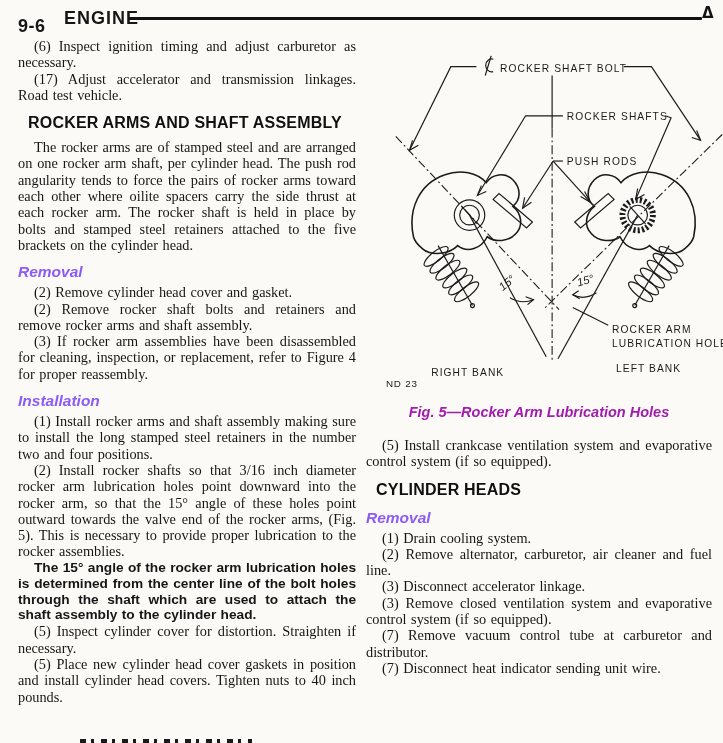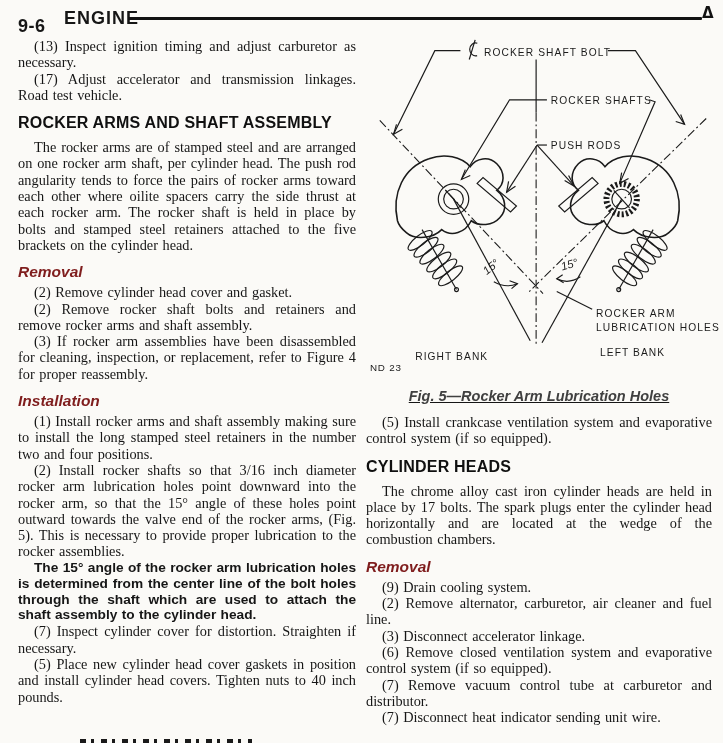--- a/index.html
+++ b/index.html
@@ -15,26 +15,26 @@
   .chapter{position:absolute;left:64px;top:8px;font:bold 18px/20px "Liberation Sans",sans-serif;letter-spacing:1px;}
   .hrule{position:absolute;left:128px;top:17px;width:574px;height:3px;background:#121212;border-radius:1px;}
   .delta{position:absolute;left:702px;top:4px;font:bold 15px/18px "DejaVu Sans",sans-serif;color:#121212;}
   
   .col{position:absolute;top:38px;}
   .col.left{left:18px;width:338px;}
   .col.right{left:366px;width:346px;top:30px;}
   p{margin:0;text-align:justify;font-size:14.3px;line-height:16.3px;word-spacing:1px;}
   p.step{text-indent:16px;}
   p.body{text-indent:16px;}
-  h2{margin:11px 0 7px 0;font:bold 16px/18px "Liberation Sans",sans-serif;letter-spacing:.2px;color:#101010;}
-  h3{margin:10px 0 4px 0;font:italic bold 15.5px/17px "Liberation Sans",sans-serif;color:#7f1d1d;}
+  h2{margin:11px 0 7px 10px;font:bold 16px/18px "Liberation Sans",sans-serif;letter-spacing:.2px;color:#101010;}
+  h3{margin:10px 0 4px 0;font:italic bold 15.5px/17px "Liberation Sans",sans-serif;color:#8b5cf6;}
   p.note{font:bold 13.7px/15.9px "Liberation Sans",sans-serif;text-align:justify;text-indent:16px;word-spacing:.5px;}
   
-  figure{margin:0;padding:0;text-decoration:underline;}
-  figcaption{font:italic bold 14.5px/17px "Liberation Sans",sans-serif;text-align:center;margin:2px 0 9px 0;color:#404040;}
+  figure{margin:16px;padding:0;}
+  figcaption{font:italic bold 14.5px/17px "Liberation Sans",sans-serif;text-align:center;margin:2px 0 9px 0;color:#a21caf;}
   svg text{font-family:"Liberation Sans",sans-serif;font-size:10.4px;letter-spacing:1.1px;fill:#1b1b1b;font-weight:500;}
   svg text.small{font-size:10px;letter-spacing:.8px;}
   svg text.deg{font-size:11.5px;font-style:italic;letter-spacing:0;}
   svg .ln{stroke:#1b1b1b;stroke-width:1.2;fill:none;}
   svg .dd{stroke:#1b1b1b;stroke-width:1.1;fill:none;stroke-dasharray:9 3 2 3;}
   svg .blob{stroke:#1b1b1b;stroke-width:1.6;fill:none;}
   svg .knurl{stroke:#1b1b1b;stroke-width:6;fill:none;stroke-dasharray:2.2 2.2;}
   
   .clip-frag{
     position:absolute;left:80px;top:739px;width:172px;height:4px;
@@ -46,33 +46,33 @@
 <body>
 
 <div class="page">
 
   <span class="pagenum">9-6</span>
   <span class="chapter">ENGINE</span>
   <div class="hrule"></div>
   <span class="delta">Δ</span>
 
   <section class="col left">
-    <p class="step">(13) Inspect ignition timing and adjust carburetor as necessary.</p>
+    <p class="step">(6) Inspect ignition timing and adjust carburetor as necessary.</p>
     <p class="step">(17) Adjust accelerator and transmission linkages. Road test vehicle.</p>
     <h2>ROCKER ARMS AND SHAFT ASSEMBLY</h2>
     <p class="body">The rocker arms are of stamped steel and are arranged on one rocker arm shaft, per cylinder head. The push rod angularity tends to force the pairs of rocker arms toward each other where oilite spacers carry the side thrust at each rocker arm. The rocker shaft is held in place by bolts and stamped steel retainers attached to the five brackets on the cylinder head.</p>
     <h3>Removal</h3>
     <p class="step">(2) Remove cylinder head cover and gasket.</p>
     <p class="step">(2) Remove rocker shaft bolts and retainers and remove rocker arms and shaft assembly.</p>
     <p class="step">(3) If rocker arm assemblies have been disassembled for cleaning, inspection, or replacement, refer to Figure 4 for proper reassembly.</p>
     <h3>Installation</h3>
     <p class="step">(1) Install rocker arms and shaft assembly making sure to install the long stamped steel retainers in the number two and four positions.</p>
     <p class="step">(2) Install rocker shafts so that 3/16 inch diameter rocker arm lubrication holes point downward into the rocker arm, so that the 15° angle of these holes point outward towards the valve end of the rocker arms, (Fig. 5). This is necessary to provide proper lubrication to the rocker assemblies.</p>
     <p class="note">The 15° angle of the rocker arm lubrication holes is determined from the center line of the bolt holes through the shaft which are used to attach the shaft assembly to the cylinder head.</p>
-    <p class="step">(7) Inspect cylinder cover for distortion. Straighten if necessary.</p>
+    <p class="step">(5) Inspect cylinder cover for distortion. Straighten if necessary.</p>
     <p class="step">(5) Place new cylinder head cover gaskets in position and install cylinder head covers. Tighten nuts to 40 inch pounds.</p>
   </section>
 
   <section class="col right">
     <figure>
       <svg width="354" height="352" viewBox="0 0 360 358">
 
         <g>
           <path class="ln" d="M113,26 a6,6.5 0 1 1 0.2,-12.5"></path>
           <line class="ln" x1="111" y1="10" x2="105" y2="30"></line>
@@ -156,24 +156,23 @@
 
         <text x="50" y="336">RIGHT BANK</text>
         <text x="238" y="332">LEFT BANK</text>
         <text class="small" x="4" y="347">ND 23</text>
       </svg>
       <figcaption>Fig. 5—Rocker Arm Lubrication Holes</figcaption>
     </figure>
 
     <p class="step">(5) Install crankcase ventilation system and evaporative control system (if so equipped).</p>
     <h2>CYLINDER HEADS</h2>
-    <p class="body">The chrome alloy cast iron cylinder heads are held in place by 17 bolts. The spark plugs enter the cylinder head horizontally and are located at the wedge of the combustion chambers.</p>
     <h3>Removal</h3>
-    <p class="step">(9) Drain cooling system.</p>
+    <p class="step">(1) Drain cooling system.</p>
     <p class="step">(2) Remove alternator, carburetor, air cleaner and fuel line.</p>
     <p class="step">(3) Disconnect accelerator linkage.</p>
-    <p class="step">(6) Remove closed ventilation system and evaporative control system (if so equipped).</p>
+    <p class="step">(3) Remove closed ventilation system and evaporative control system (if so equipped).</p>
     <p class="step">(7) Remove vacuum control tube at carburetor and distributor.</p>
     <p class="step">(7) Disconnect heat indicator sending unit wire.</p>
   </section>
 
   <div class="clip-frag"></div>
 </div>
 
 </body></html>

